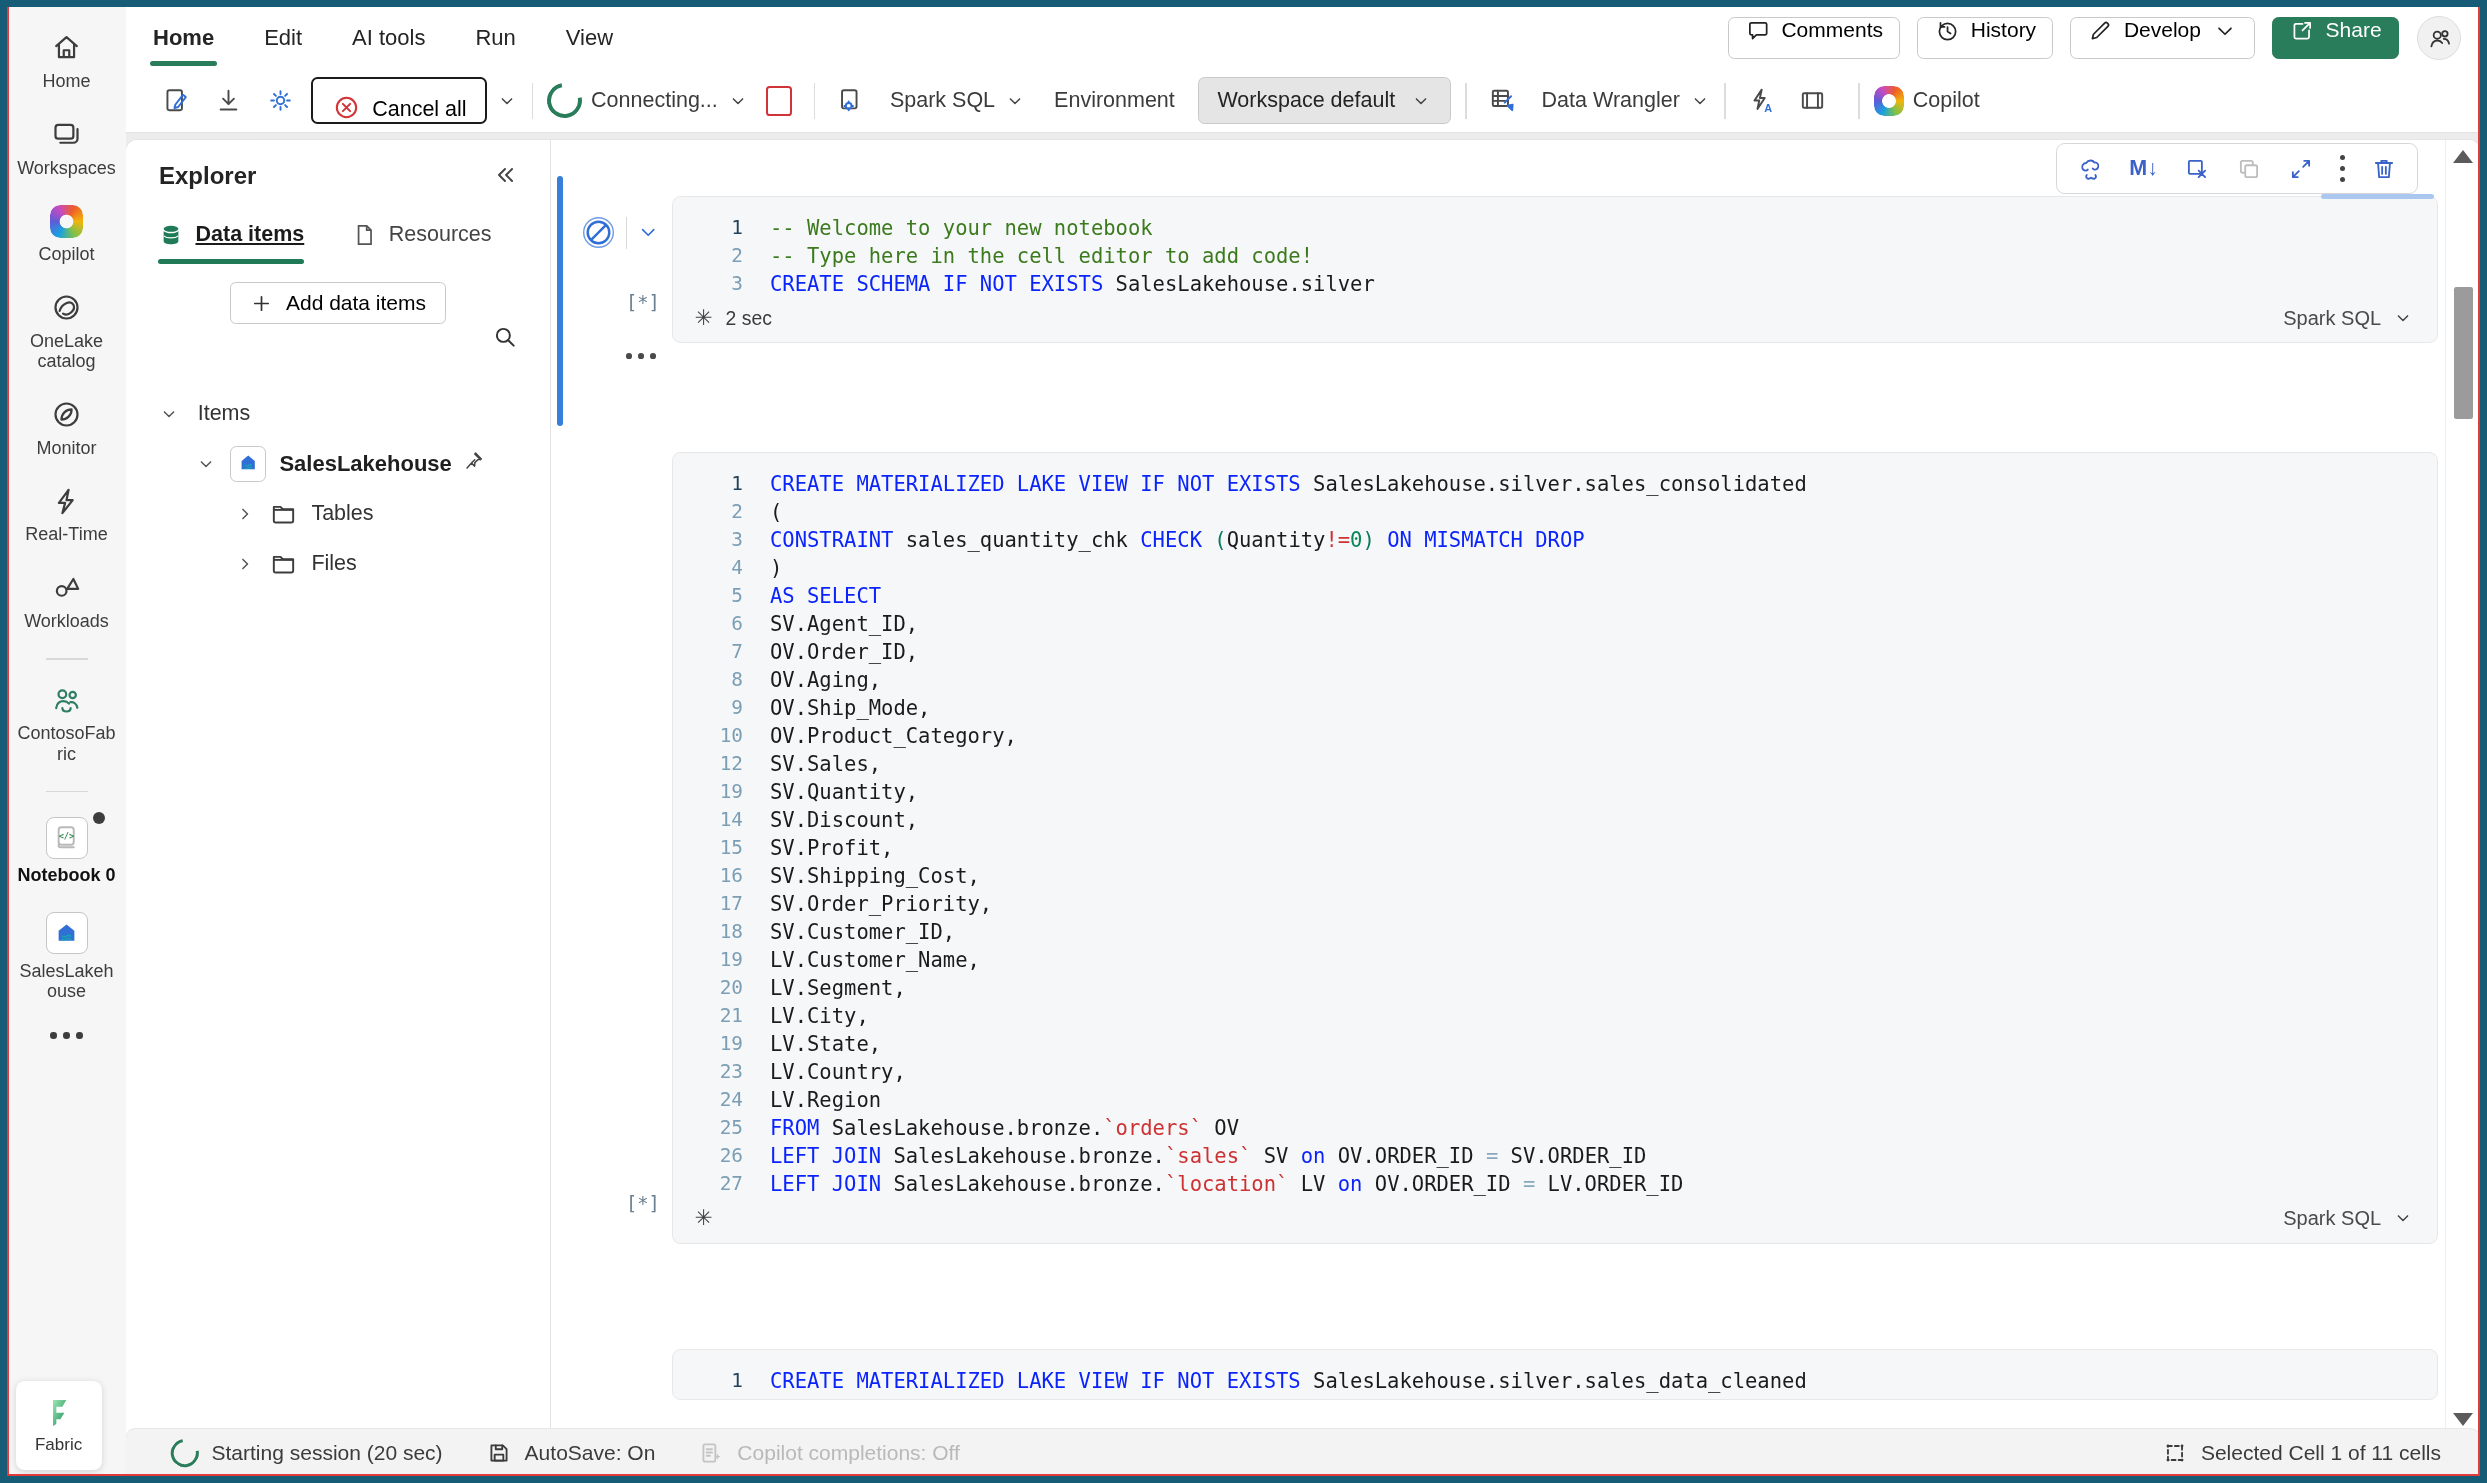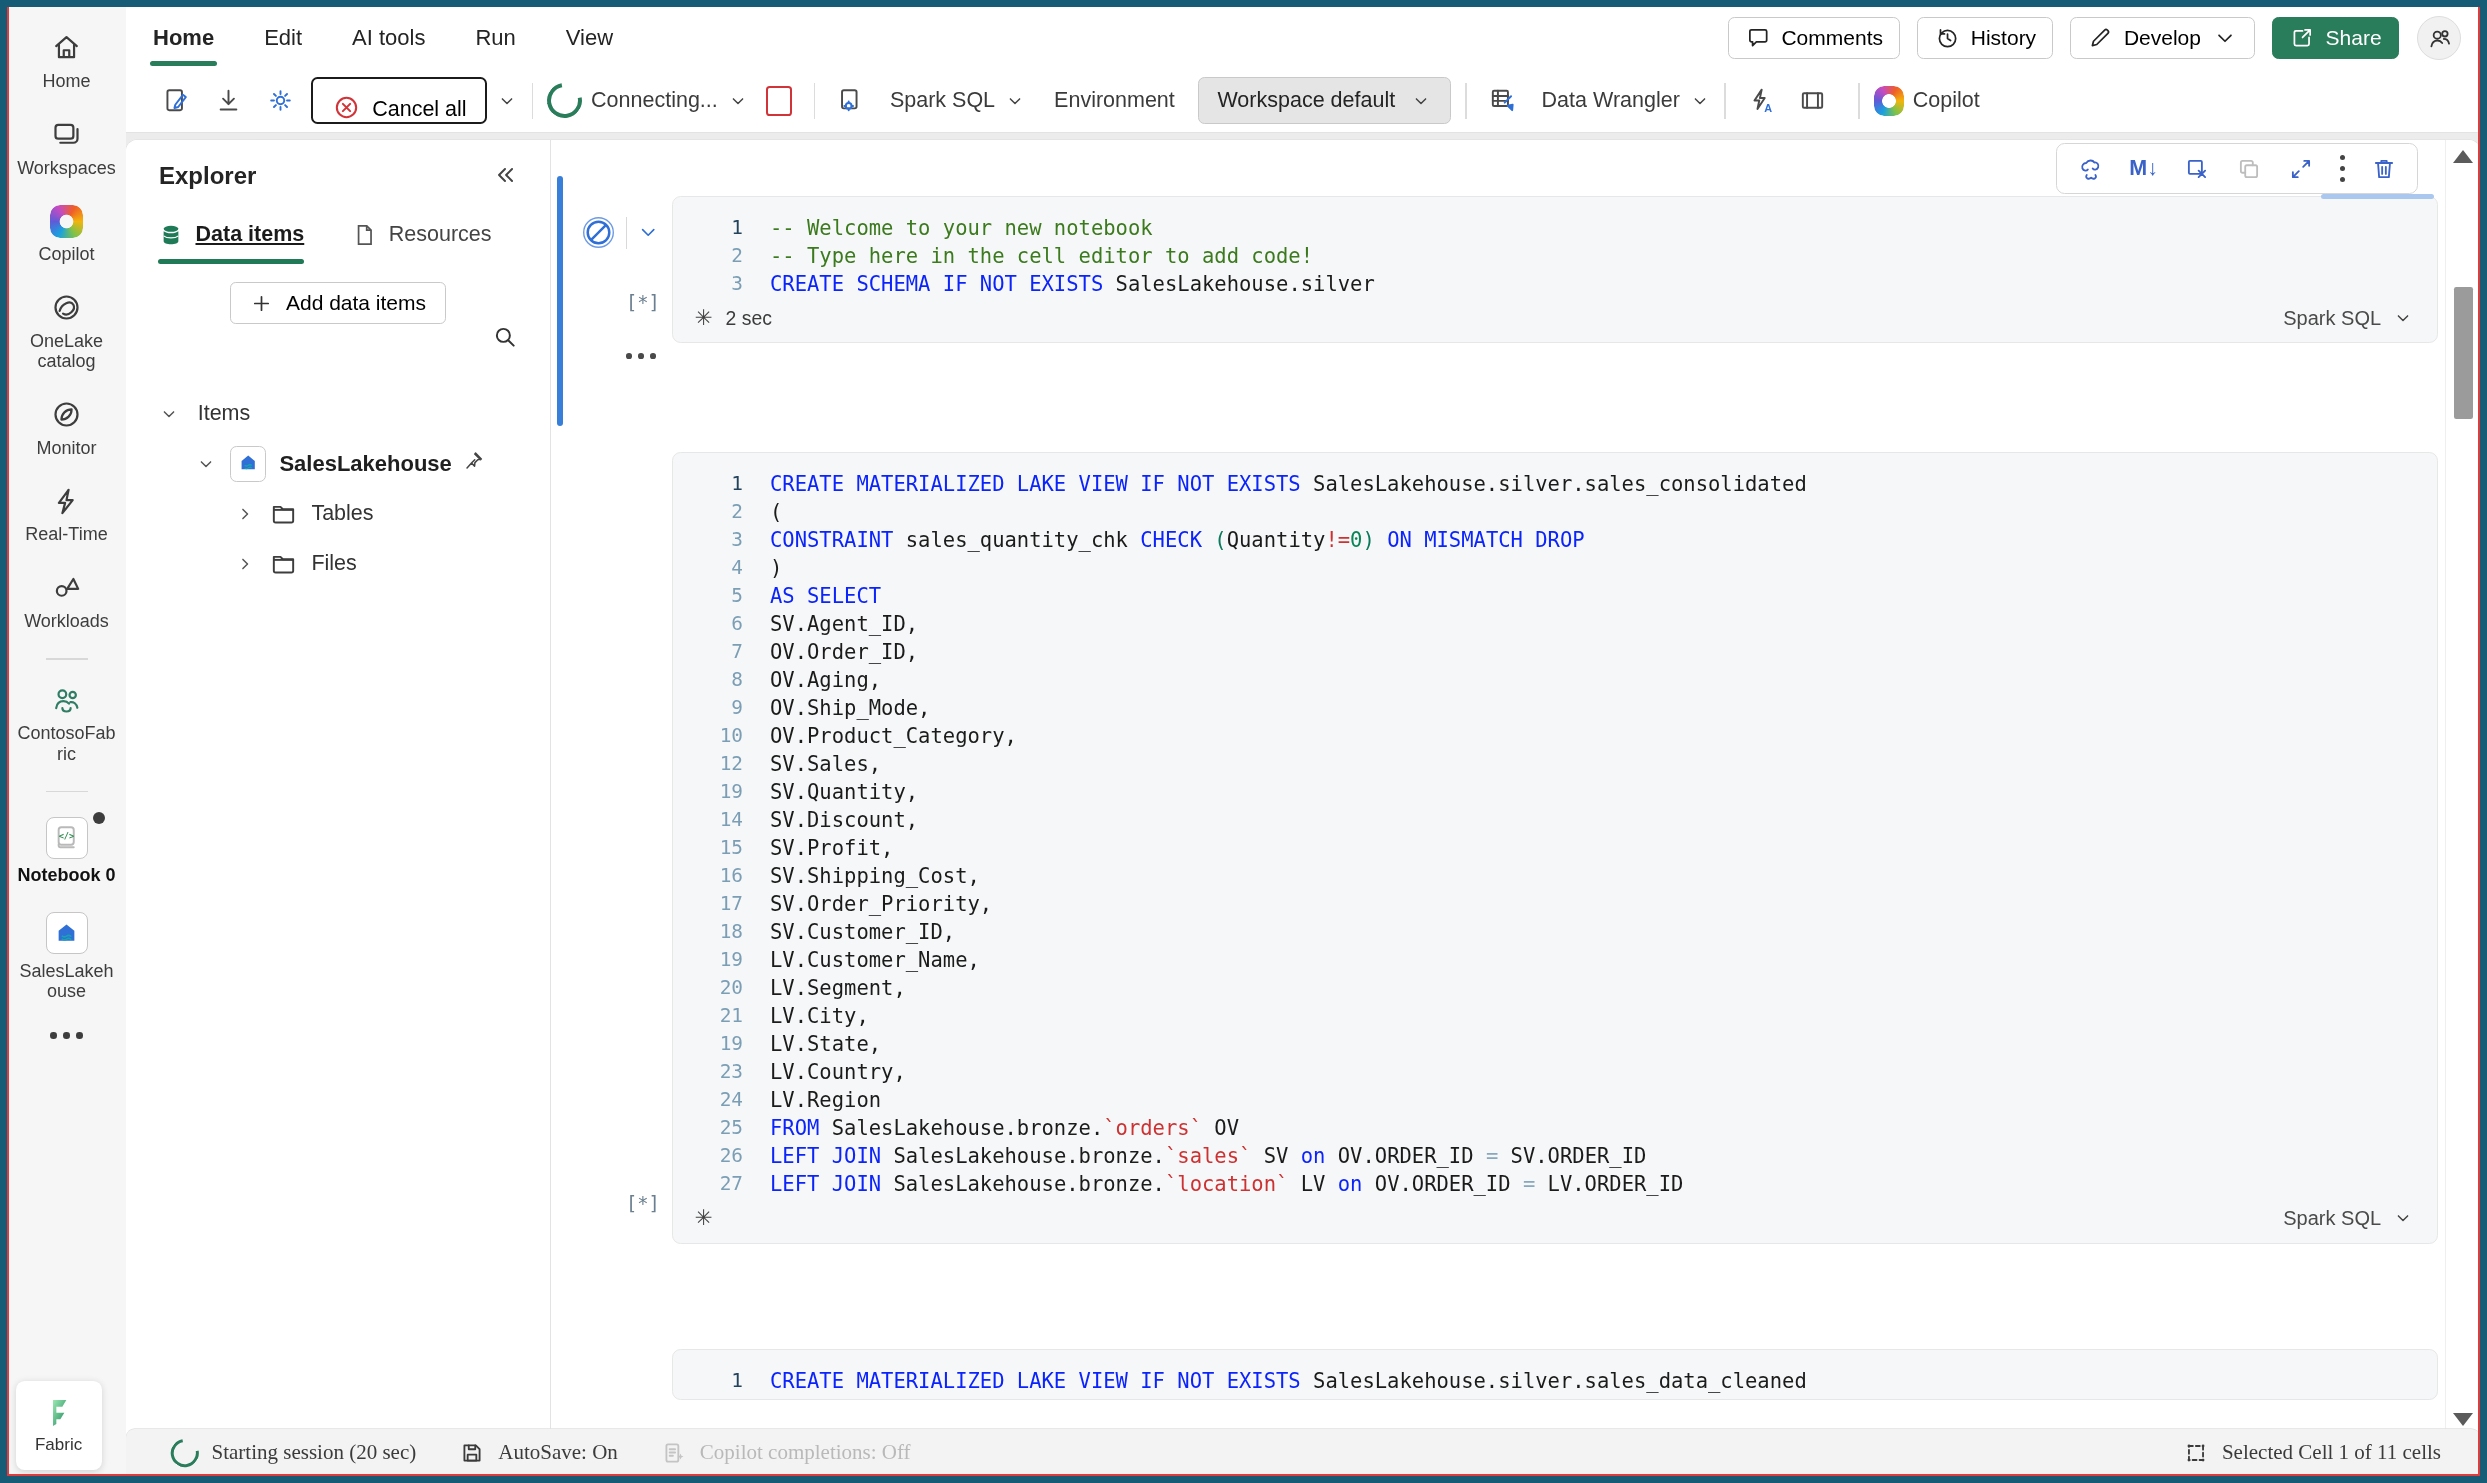--- a/index.html
+++ b/index.html
@@ -32,21 +32,21 @@
     box-shadow:0 1.4px 7.2px rgba(0,0,0,.14);display:flex;flex-direction:column;align-items:center;justify-content:center;gap:7.2px;}
   .fabric-card .flabel{font-size:17px;color:#333;}
 
   
   .main{flex:1;display:flex;flex-direction:column;background:#ececec;min-width:0;}
   .menubar{height:62px;background:#fff;display:flex;align-items:center;padding:0 18.7px 0 27px;flex:none;}
   .mtab{font-size:22px;color:#242424;margin-right:50px;position:relative;cursor:pointer;}
   .mtab.active{font-weight:bold;}
   .mtab.active::after{content:"";position:absolute;left:-2.9px;right:-2.9px;bottom:-15px;height:5px;border-radius:2.9px;background:#2a7d5b;}
   .mspacer{flex:1;}
-  .chipbtn{height:42px;border:1.4px solid #c9c9c9;border-radius:6.5px;background:#fff;display:flex;align-items:center;
+  .chipbtn{height:42px;border:1.4px solid #c9c9c9;border-radius:6.5px;background:#fff;display:flex;
     gap:10.8px;padding:0 16px;font-size:21px;margin-left:17px;cursor:pointer;white-space:nowrap;}
   .chipbtn svg{width:26px;height:26px;stroke:#242424;fill:none;stroke-width:1.6;stroke-linecap:round;stroke-linejoin:round;}
   .chipbtn.share{background:#2a7d5b;border-color:#2a7d5b;color:#fff;}
   .chipbtn.share svg{stroke:#fff;}
   .avatar{width:42px;height:42px;border-radius:50%;background:#f1f1f1;border:1.4px solid #ddd;display:grid;place-items:center;margin-left:18.7px;cursor:pointer;}
   .avatar svg{width:27px;height:27px;stroke:#333;fill:none;stroke-width:1.6;stroke-linecap:round;stroke-linejoin:round;}
 
   .toolbar{height:63px;background:#fff;display:flex;align-items:center;padding:0 18.7px 0 29px;border-bottom:0.7px solid #e3e3e3;flex:none;}
   .tbicon{width:42px;height:42px;display:grid;place-items:center;margin-right:10px;cursor:pointer;border-radius:4.3px;}
   .tbicon svg{width:29px;height:29px;fill:none;stroke-width:1.6;stroke-linecap:round;stroke-linejoin:round;}
@@ -137,21 +137,21 @@
   .runast{color:#444;font-size:21.5px;margin-right:13px;}
   .runast::before{content:"\2733";}
   .langsel{margin-left:auto;display:flex;align-items:center;gap:11.5px;font-size:20px;color:#4a4a4a;padding-right:10px;cursor:pointer;}
   .gut-exec{position:absolute;left:-47px;bottom:29px;font-family:"DejaVu Sans Mono",monospace;font-size:18.7px;color:#6a7f8f;}
   .progressline{position:absolute;top:-2.9px;right:2.9px;width:113px;height:5px;border-radius:2.9px;background:#aac8ef;}
   .morecells{position:absolute;left:75px;top:213px;display:flex;gap:6.5px;cursor:pointer;}
   .morecells i{width:5.7px;height:5.7px;border-radius:50%;background:#4a4a4a;}
 
   
   .statusbar{height:47px;flex:none;background:#f3f3f3;border-radius:8.6px 8.6px 0 0;margin-top:-8.6px;position:relative;z-index:10;
-    display:flex;align-items:center;padding:0 39px 0 45px;box-shadow:0 -0.7px 0 #e0e0e0;font-family:Liberation Serif, serif;}
+    display:flex;align-items:center;padding:0 39px 0 45px;box-shadow:0 -0.7px 0 #e0e0e0;}
   .sitem{display:flex;align-items:center;gap:13px;font-size:21px;color:#3b3b3b;margin-right:43px;white-space:nowrap;}
   .sitem svg{width:26px;height:26px;stroke:#3b3b3b;fill:none;stroke-width:1.7;stroke-linecap:round;stroke-linejoin:round;}
   .sitem.disabled{color:#b9b9b9;}
   .sitem.disabled svg{stroke:#c4c4c4;}
   .sright{margin-left:auto;margin-right:0;}
 </style>
 </head>
 <body>
 
 <div class="page">

